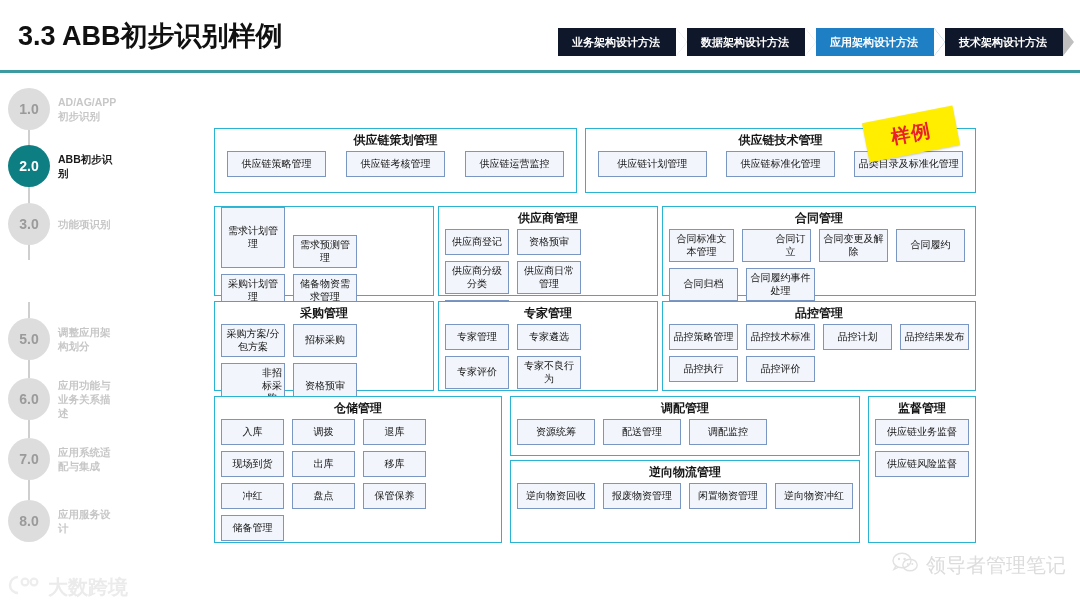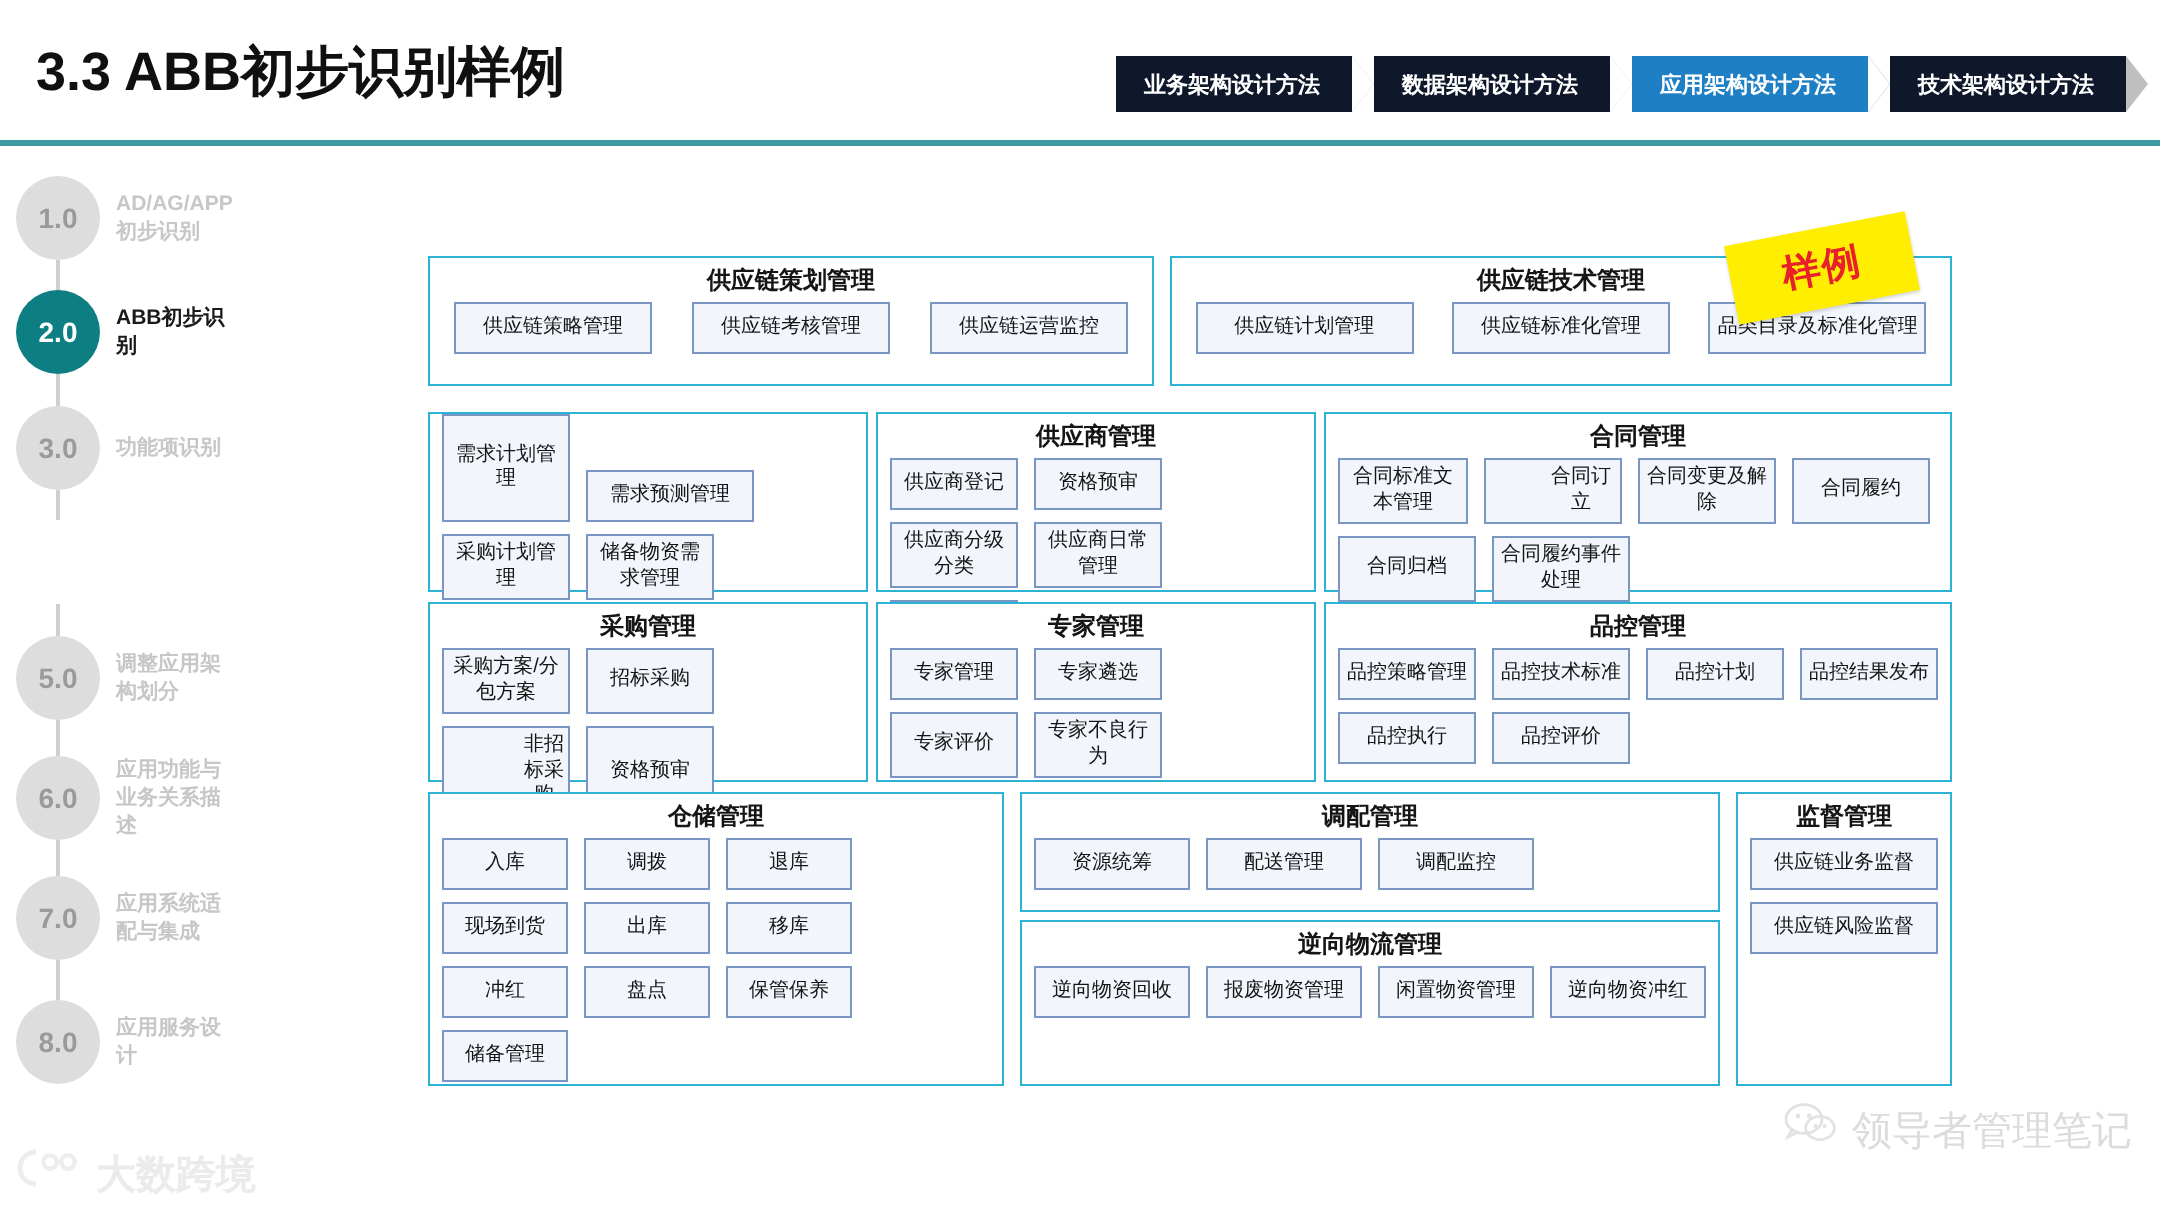--- a/index.html
+++ b/index.html
@@ -191,21 +191,21 @@
       <div class="panel-title">供应链技术管理</div>
       <div class="chips evenly">
         <div class="chip" style="width: 109px;">供应链计划管理</div>
         <div class="chip" style="width: 109px;">供应链标准化管理</div>
         <div class="chip" style="width: 109px;">品类目录及标准化管理</div>
       </div>
     </div>
     <div class="panel" style="left: 0px; top: 78px; width: 220px; height: 90px;">
       <div class="chips">
         <div class="chip" style="width: 64px;">需求计划管理</div>
-        <div class="chip" style="width: 84px; margin-top: 28px;">需求预测管理</div>
+        <div class="chip" style="width: 64px; margin-top: 28px;">需求预测管理</div>
         <div class="chip" style="width: 64px;">采购计划管理</div>
         <div class="chip" style="width: 64px;">储备物资需求管理</div>
         <div class="chip" style="width: 64px;">供需匹配</div>
       </div>
     </div>
     <div class="panel" style="left: 224px; top: 78px; width: 220px; height: 90px;">
       <div class="panel-title">供应商管理</div>
       <div class="chips">
         <div class="chip" style="width: 64px;">供应商登记</div>
         <div class="chip" style="width: 64px;">资格预审</div>

